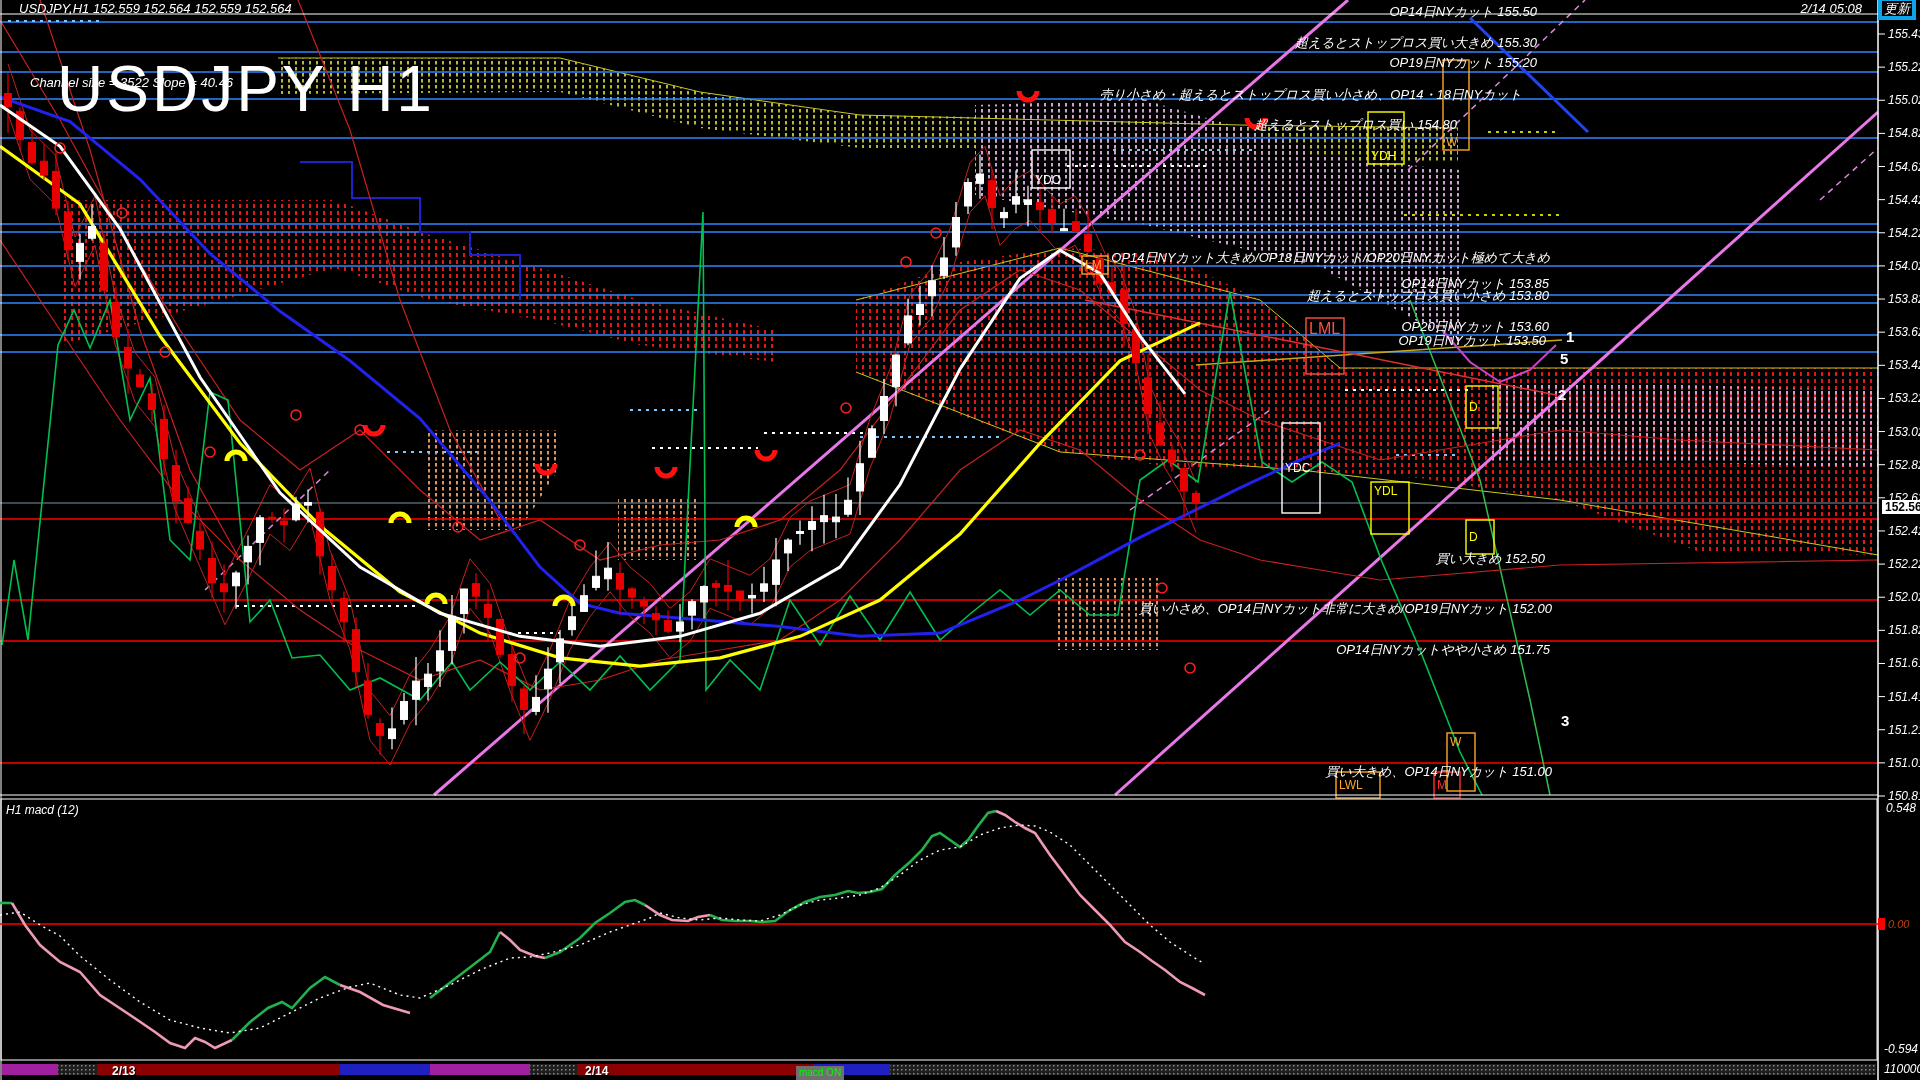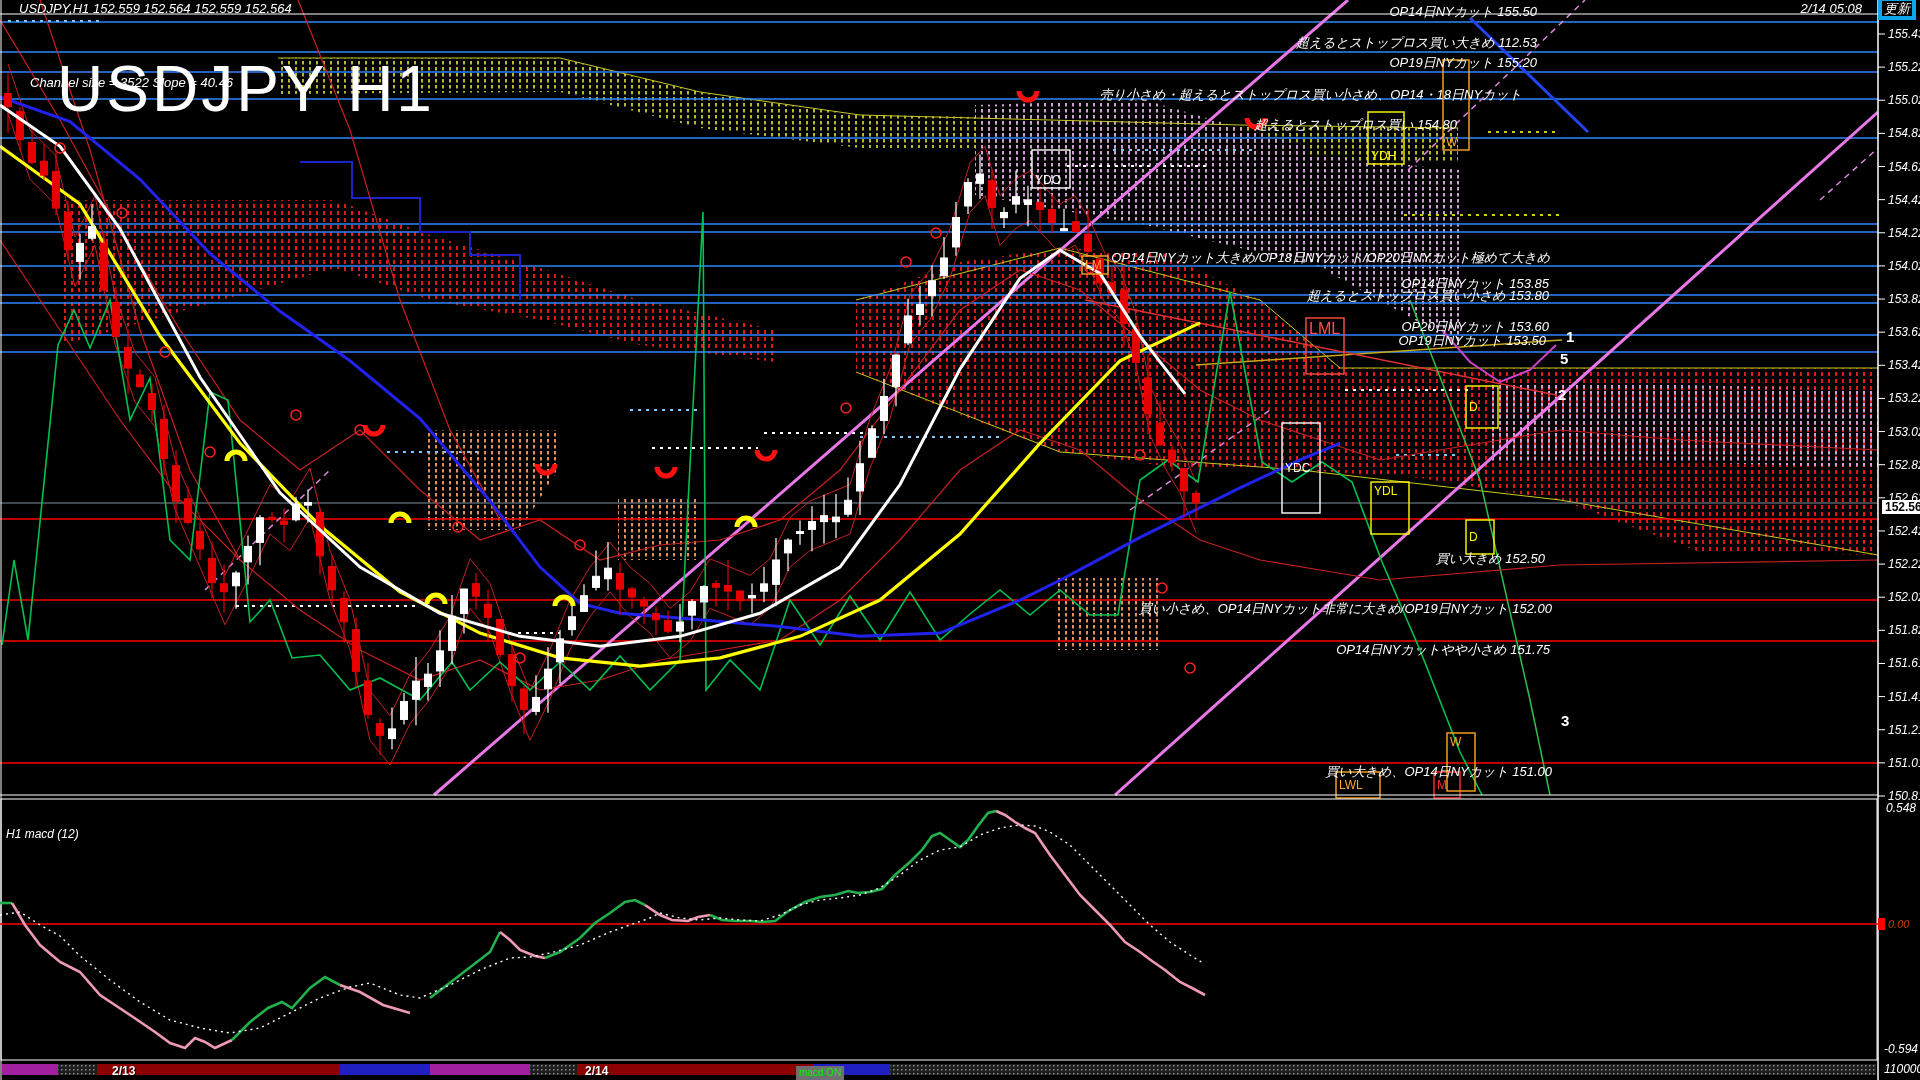--- a/index.html
+++ b/index.html
@@ -9,21 +9,21 @@
   .txt{position:absolute;color:#fff;font-size:13px;white-space:nowrap;line-height:14px;font-style:italic;}
   .ra{transform:translateX(-100%);}
   .ticker{left:19px;top:2px;}
   .upd{right:4px;top:2px;}
   .upd .ub{border:4px solid #0ea5e9;padding:0 2px;margin-left:16px;cursor:pointer;}
   .chinfo{left:30px;top:76px;}
   .watermark{position:absolute;left:57px;top:52px;color:#fff;font-size:64px;letter-spacing:3px;
              font-weight:400;}
   .cur-price{position:absolute;left:1882px;top:500px;background:#fff;color:#000;font-size:12px;
              padding:0 3px;font-weight:bold;}
-  .macd-lbl{left:6px;top:803px;font-size:12px;margin-top:24px;}
+  .macd-lbl{left:6px;top:803px;font-size:12px;}
   .tl-lbl{position:absolute;top:1064px;color:#fff;font-size:12px;font-weight:bold;
           text-shadow:1px 1px 0 #000;}
   .macd-btn{position:absolute;left:796px;top:1066px;width:48px;height:28px;background:#6f6f6f;
             color:#00ff00;font-size:10px;line-height:13px;text-align:center;cursor:pointer;}
   .box-lbl{position:absolute;font-size:12px;white-space:nowrap;}
   .line-num{position:absolute;color:#fff;font-size:15px;font-weight:bold;}
 </style>
 </head>
 <body>
 
@@ -455,21 +455,21 @@
       <div class="box-lbl" style="left: 1374px; top: 484px; position: absolute; color: rgb(255, 255, 0); font-size: 12px;">YDL</div>
       <div class="box-lbl" style="left: 1309px; top: 320px; position: absolute; color: rgb(255, 80, 64); font-size: 16px;">LML</div>
       <div class="box-lbl" style="left: 1339px; top: 778px; position: absolute; color: rgb(255, 167, 38); font-size: 12px;">LWL</div>
       <div class="box-lbl" style="left: 1437px; top: 778px; position: absolute; color: rgb(255, 48, 48); font-size: 12px;">M</div>
       <div class="box-lbl" style="left: 1450px; top: 735px; position: absolute; color: rgb(255, 167, 38); font-size: 12px;">W</div>
       <div class="box-lbl" style="left: 1446px; top: 135px; position: absolute; color: rgb(255, 167, 38); font-size: 12px;">W</div>
       <div class="box-lbl" style="left: 1469px; top: 400px; position: absolute; color: rgb(255, 255, 0); font-size: 12px;">D</div>
       <div class="box-lbl" style="left: 1469px; top: 530px; position: absolute; color: rgb(255, 255, 0); font-size: 12px;">D</div>
       <div class="box-lbl" style="left: 1085px; top: 258px; position: absolute; color: rgb(255, 167, 38); font-size: 12px;">LM</div>
       <div class="txt ra" style="left: 1537px; top: 5px; position: absolute;">OP14日NYカット 155.50</div>
-      <div class="txt ra" style="left: 1537px; top: 36px; position: absolute;">超えるとストップロス買い大きめ 112.53</div>
+      <div class="txt ra" style="left: 1537px; top: 36px; position: absolute;">超えるとストップロス買い大きめ 155.30</div>
       <div class="txt ra" style="left: 1537px; top: 56px; position: absolute;">OP19日NYカット 155.20</div>
       <div class="txt ra" style="left: 1522px; top: 88px; position: absolute;">売り小さめ・超えるとストップロス買い小さめ、OP14・18日NYカット</div>
       <div class="txt ra" style="left: 1457px; top: 118px; position: absolute;">超えるとストップロス買い 154.80</div>
       <div class="txt ra" style="left: 1550px; top: 251px; position: absolute;">OP14日NYカット大きめ/OP18日NYカット/OP20日NYカット極めて大きめ</div>
       <div class="txt ra" style="left: 1549px; top: 277px; position: absolute;">OP14日NYカット 153.85</div>
       <div class="txt ra" style="left: 1549px; top: 289px; position: absolute;">超えるとストップロス買い小さめ 153.80</div>
       <div class="txt ra" style="left: 1549px; top: 320px; position: absolute;">OP20日NYカット 153.60</div>
       <div class="txt ra" style="left: 1546px; top: 334px; position: absolute;">OP19日NYカット 153.50</div>
       <div class="txt ra" style="left: 1545px; top: 518px; position: absolute; margin-top: 34px;">買い大きめ 152.50</div>
       <div class="txt ra" style="left: 1552px; top: 602px; position: absolute;">買い小さめ、OP14日NYカット非常に大きめ/OP19日NYカット 152.00</div>

